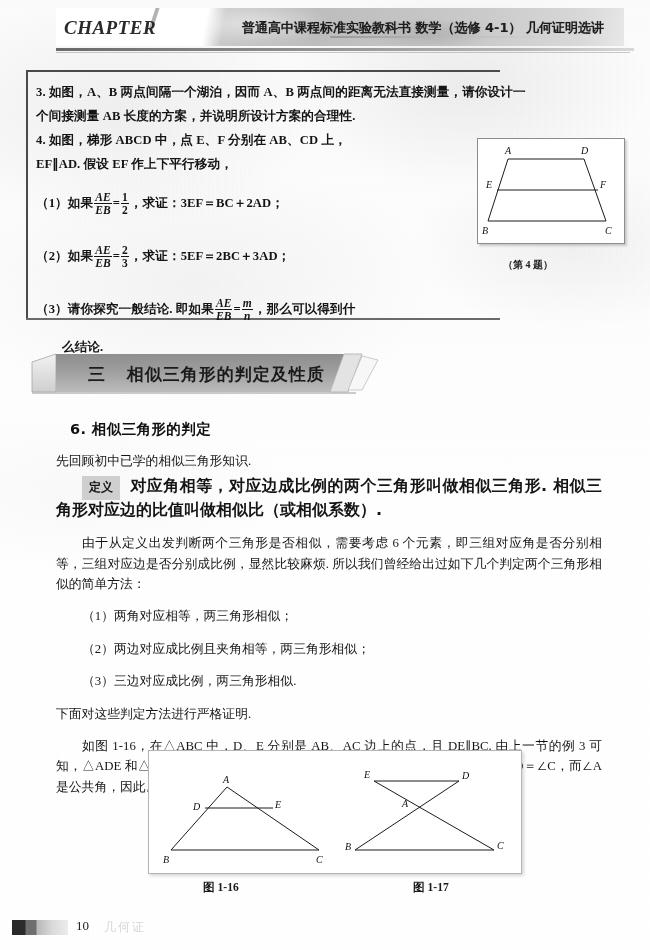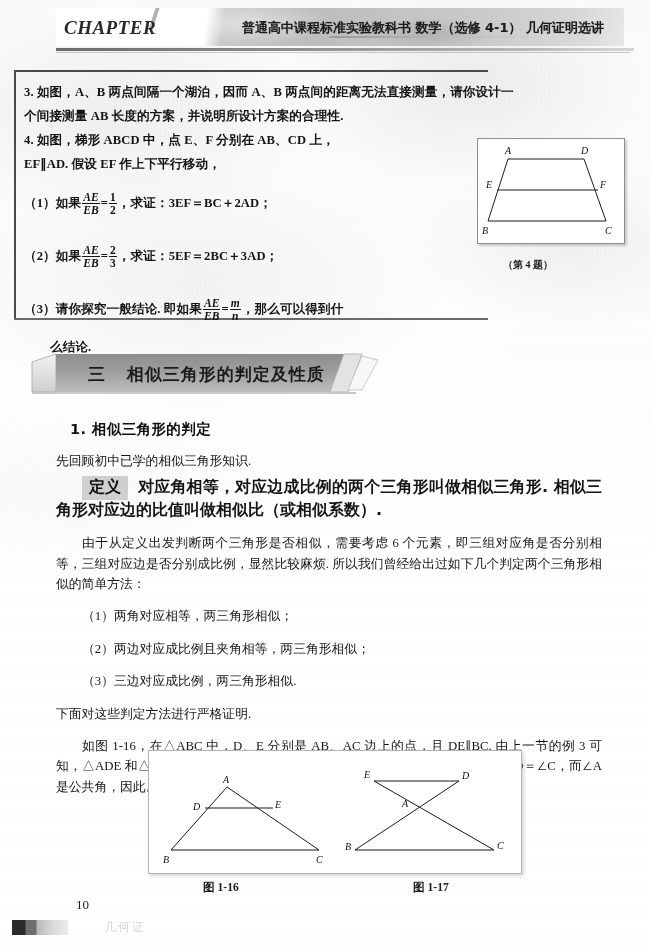--- a/index.html
+++ b/index.html
@@ -99,21 +99,21 @@
   .hdr-rule2 {
     position: absolute;
     left: 0; top: 44px;
     width: 574px; height: 1px;
     background: rgba(150,150,150,.5);
   }
 
   
   .exbox {
     position: absolute;
-    left: 14px; top: 70px;
+    left: 26px; top: 70px;
     width: 600px; height: 250px; border-radius: 25px;
   }
   .exbox .rule-top {
     position: absolute; left: 0; top: 0;
     width: 474px; height: 1.5px; background: #4a4a4a;
   }
   .exbox .rule-bot {
     position: absolute; left: 0; top: 248px;
     width: 474px; height: 1.5px; background: #6a6a6a;
   }
@@ -212,21 +212,21 @@
     text-align: justify;
   }
   .para.indent { text-indent: 26px; }
   .para.sub { text-indent: 26px; }
   .defline { margin-top: 5px; }
   .deftag {
     display: inline-block;
     background: #cfcfcf;
     font-family: "DejaVu Sans", sans-serif;
     font-weight: bold;
-    font-size: 16px;
+    font-size: 12px;
     padding: 1px 7px 2px 7px;
     margin-left: 26px;
     margin-right: 10px;
     color: #101010;
   }
   .bold-cn { font-family: "DejaVu Sans", sans-serif; font-weight: bold; font-size: 16px; }
 
   
   .botfig {
     position: absolute;
@@ -248,21 +248,21 @@
 
   
   .footer-bar {
     position: absolute;
     left: 12px; top: 920px;
     width: 56px; height: 15px;
     background: linear-gradient(90deg, #2b2b2b 0px, #2b2b2b 13px, #6e6e6e 14px, #6e6e6e 24px, #b8b8b8 25px, #d9d9d9 40px, #ececec 56px);
   }
   .pageno {
     position: absolute;
-    left: 76px; top: 897px;
+    left: 76px; top: 918px;
     font-family: "Liberation Serif", serif;
     font-size: 13px;
     color: #222;
   }
   .foot-ghost {
     position: absolute;
     left: 104px; top: 919px;
     font-family: "DejaVu Sans", sans-serif;
     font-size: 12px;
     color: rgba(120,120,120,.30);
@@ -347,21 +347,21 @@
       <polygon fill="#f7f7f7" stroke="#b5b5b5" stroke-width="0.7" points="336,4 352,8 336,38 322,38"></polygon>
       <line x1="6" y1="41" x2="330" y2="41" stroke="#b9b9b9" stroke-width="1.4"></line>
     </svg>
     <div class="banner-title">
       <span>三</span>&nbsp;&nbsp;&nbsp;<span>相似三角形的判定及性质</span>
     </div>
   </div>
   <div class="banner-tail"></div>
 
   <div class="content">
-    <div class="sub-h">1. 相似三角形的判定</div>
+    <div class="sub-h">6. 相似三角形的判定</div>
 
     <p class="para">先回顾初中已学的相似三角形知识.</p>
 
     <p class="para defline">
       <span class="deftag">定义</span><span class="bold-cn">对应角相等，对应边成比例的两个三角形叫做相似三角形. 相似三角形对应边的比值叫做相似比（或相似系数）.</span>
     </p>
 
     <p class="para indent">由于从定义出发判断两个三角形是否相似，需要考虑 6 个元素，即三组对应角是否分别相等，三组对应边是否分别成比例，显然比较麻烦. 所以我们曾经给出过如下几个判定两个三角形相似的简单方法：</p>
 
     <p class="para sub">（1）两角对应相等，两三角形相似；</p>

